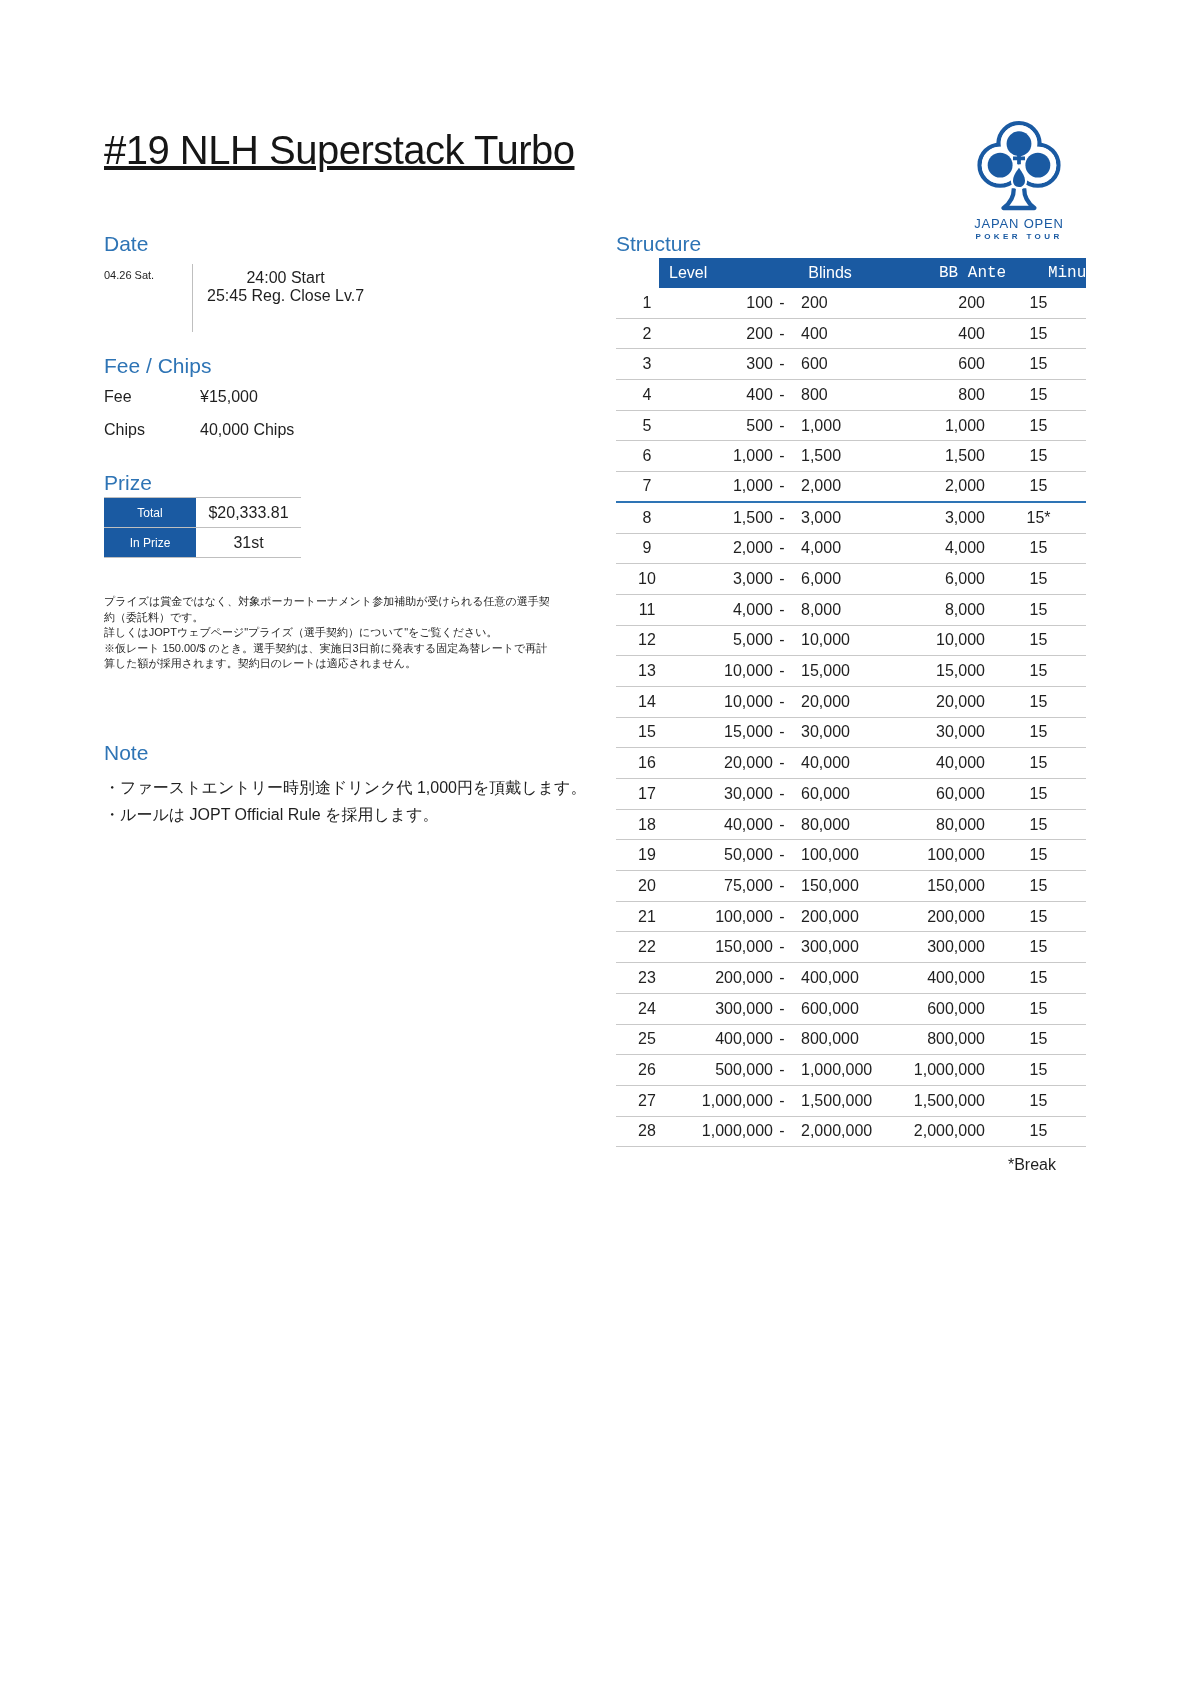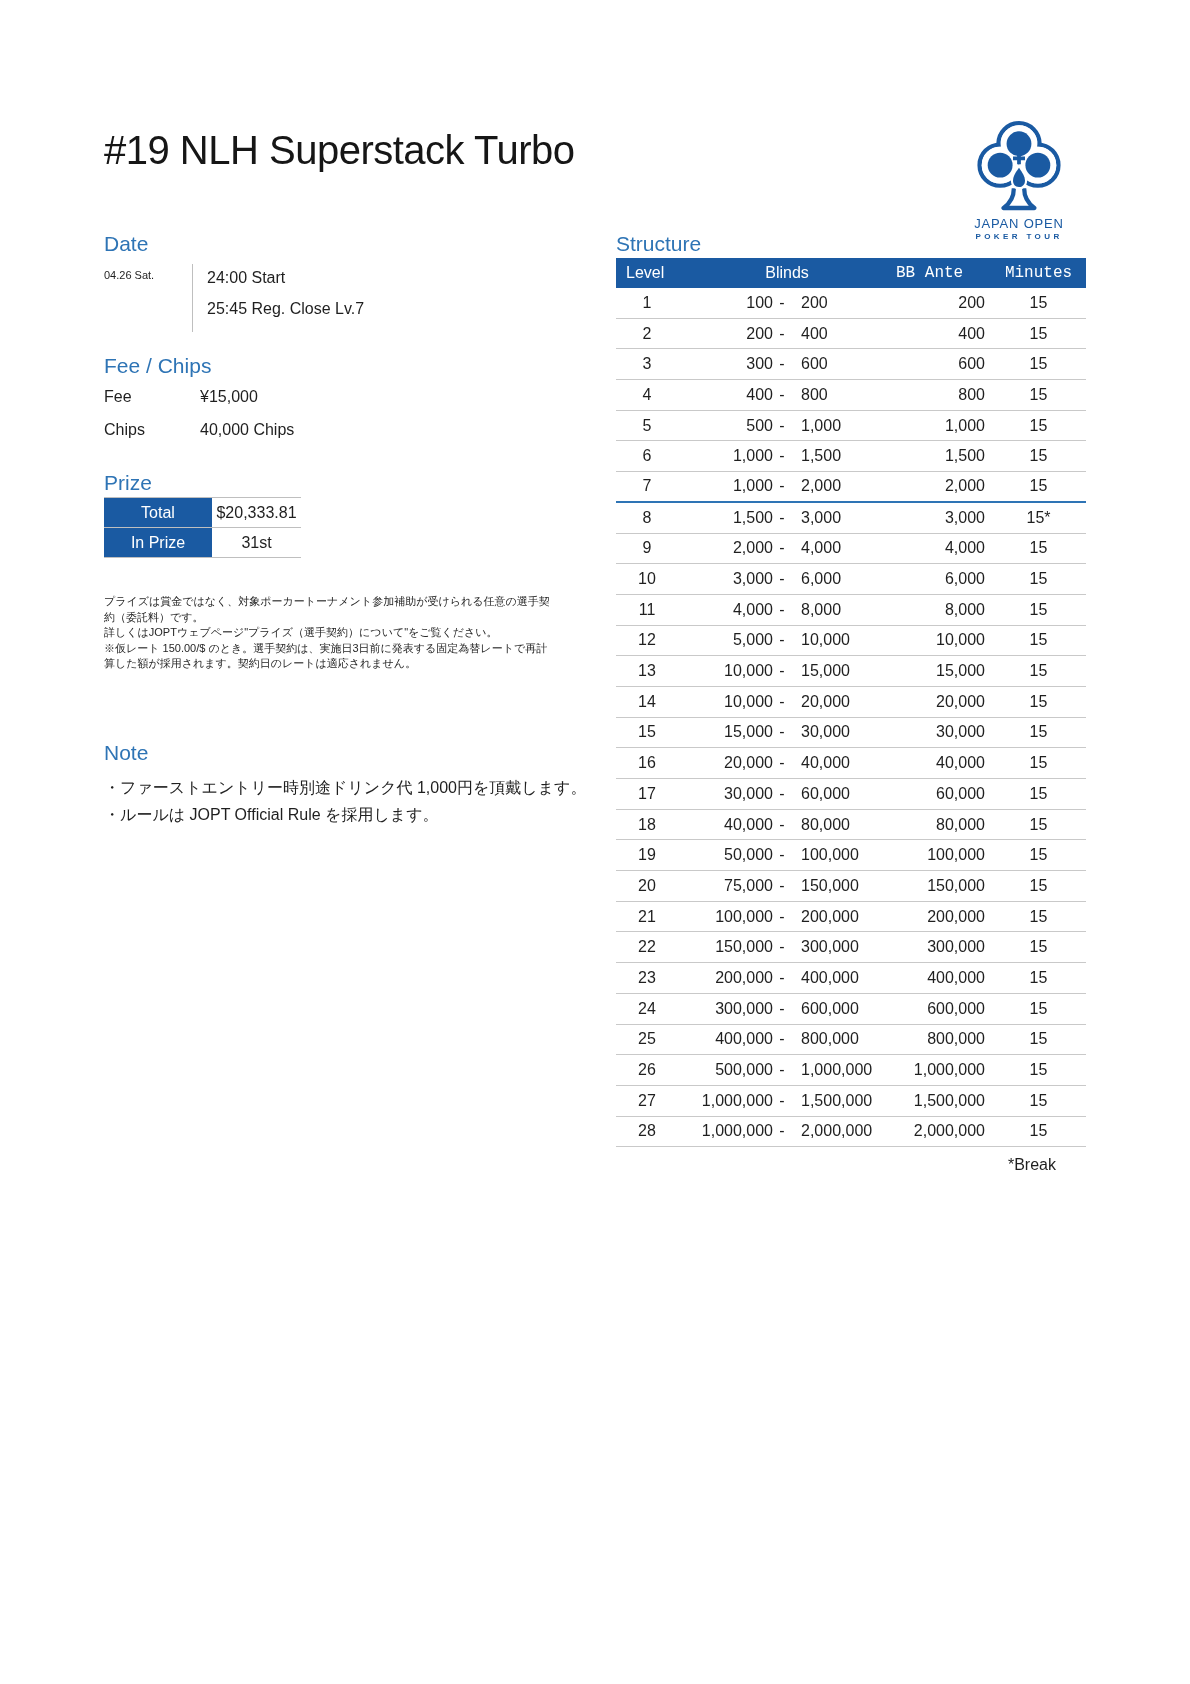--- a/index.html
+++ b/index.html
@@ -8,57 +8,57 @@
     --border-gray:#BFBFBF;
     --text:#1f1f1f;
   }
   html,body{margin:0;padding:0;background:#fff;}
   .page{
     position:relative;width:1190px;height:1684px;background:#fff;
     font-family:"Liberation Sans",sans-serif;color:var(--text);overflow:hidden;
   }
   .title{
     position:absolute;left:104px;top:128px;font-size:40px;letter-spacing:-0.5px;
-    color:#161616;white-space:nowrap;
+    color:#161616;white-space:nowrap;text-decoration:underline;
   }
   
   .logo{position:absolute;left:960px;top:118px;width:118px;text-align:center;}
   .logo svg{display:block;margin:0 auto;color:var(--fill-blue);}
   .logo-name{font-size:13px;font-weight:normal;color:var(--fill-blue);letter-spacing:0.8px;margin-top:2px;white-space:nowrap;}
   .logo-tag{font-size:8px;font-weight:bold;color:var(--fill-blue);letter-spacing:3.4px;margin-top:1px;white-space:nowrap;}
   
   .h2{position:absolute;font-size:21px;color:var(--accent-heading);white-space:nowrap;}
   #h-date{left:104px;top:232px;}
   #h-fee{left:104px;top:354px;}
   #h-prize{left:104px;top:471px;}
   #h-note{left:104px;top:741px;}
   #h-structure{left:616px;top:232px;}
   
   .date-table{position:absolute;left:104px;top:264px;display:flex;min-height:68px;}
   .date-day{width:88px;font-size:11px;padding-top:5px;}
   .date-sep{border-left:1px solid var(--border-gray);align-self:stretch;}
-  .date-entries{padding-left:14px;padding-top:5px;display:flex;flex-direction:column;gap:13px;font-size:16px;}
+  .date-entries{padding-left:14px;padding-top:5px;display:flex;flex-direction:column;font-size:16px;align-items:center;}
   
   .fee-table{position:absolute;left:104px;top:388px;font-size:16px;}
   .fee-row{display:flex;height:33px;align-items:flex-start;}
   .fee-label{width:96px;}
   
   .prize-table{position:absolute;left:104px;top:497px;width:197px;border-top:1px solid var(--border-gray);}
   .prize-row{display:flex;border-bottom:1px solid var(--border-gray);height:29px;}
-  .prize-label{width:108px;background:var(--fill-blue);color:#fff;display:flex;align-items:center;justify-content:center;font-size:16px;}
+  .prize-label{width:92px;background:var(--fill-blue);color:#fff;display:flex;align-items:center;justify-content:center;font-size:12px;}
   .prize-value{flex:1;display:flex;align-items:center;justify-content:center;font-size:16px;}
   
   .disclaimer{position:absolute;left:104px;top:594px;width:452px;font-size:11px;line-height:15.5px;color:#262626;}
   .disclaimer p{margin:0;}
   
   .note-list{position:absolute;left:104px;top:774px;font-size:16px;line-height:27px;}
   
   .structure-table{position:absolute;left:616px;top:258px;width:470px;}
   .s-grid{display:grid;grid-template-columns:62px 95px 18px 105px 95px 95px;align-items:center;}
-  .s-header{background:var(--fill-blue);color:#fff;height:30px;font-size:16px;}
+  .s-header{background:var(--fill-blue);color:#fff;height:30px;font-size:16px;margin-left:43px;}
   .s-header .h-level{padding-left:10px;text-align:left;}
   .s-header .h-blinds{grid-column:2/5;text-align:center;}
   .s-header .h-ante{text-align:left;font-family:Liberation Mono, monospace;}
   .s-header .h-min{text-align:center;font-family:Liberation Mono, monospace;}
   .s-row{height:30.7px;border-bottom:1px solid #C9C9C9;font-size:16px;box-sizing:border-box;}
   .s-row.reg-close{border-bottom:2px solid var(--accent-heading);}
   .s-row .level{text-align:center;}
   .s-row .sb{text-align:right;}
   .s-row .dash{text-align:center;}
   .s-row .bb{text-align:left;padding-left:10px;}

